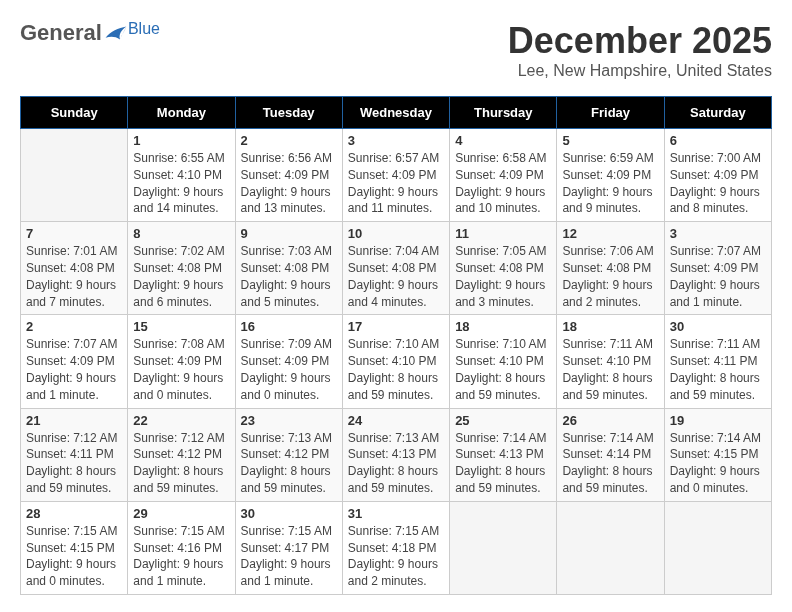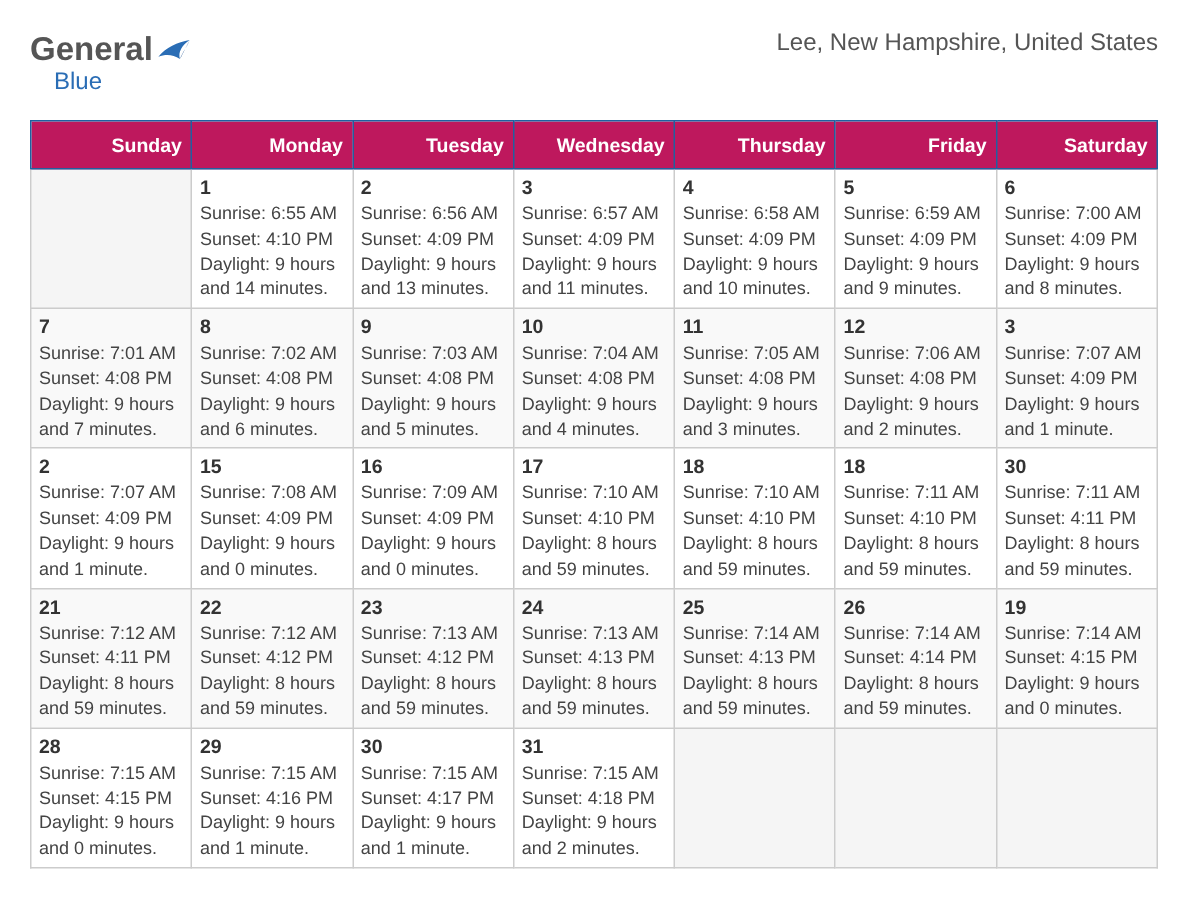--- a/index.html
+++ b/index.html
@@ -11,32 +11,32 @@
       padding: 20px;
     }
     .header {
       display: flex;
       justify-content: space-between;
       align-items: flex-start;
       margin-bottom: 16px;
     }
     .logo {
       display: flex;
-      flex-direction: column;
+      flex-direction: row;
       align-items: flex-start;
     }
     .logo-text {
       display: flex;
       align-items: center;
       font-size: 22px;
       font-weight: bold;
       color: #333;
     }
     .logo-general { color: #555; }
-    .logo-blue { color: #2a6db5; margin-left: 16px; }
+    .logo-blue { color: #2a6db5; }
     .logo-bird {
       width: 24px;
       height: 20px;
       margin-left: 2px;
     }
     .title-block {
       text-align: right;
     }
     .month-title {
       font-size: 36px;
@@ -46,26 +46,26 @@
     .location {
       font-size: 16px;
       color: #555;
     }
     .calendar {
       width: 100%;
       border-collapse: collapse;
       border: 1px solid #ccc;
     }
     .calendar th {
-      background-color: #be185d;
+      background-color: #000000;
       color: #fff;
       font-size: 13px;
       font-weight: bold;
       padding: 8px 6px;
-      text-align: right;
+      text-align: center;
       border: 1px solid #2060a0;
     }
     .calendar td {
       vertical-align: top;
       border: 1px solid #ccc;
       padding: 4px 5px;
       width: 107px;
       min-height: 80px;
       background: #fff;
     }
@@ -96,20 +96,21 @@
     <div class="logo-text">
       <span class="logo-general">General</span>
       <svg class="logo-bird" viewBox="0 0 30 24" xmlns="http://www.w3.org/2000/svg">
         <path d="M2 18 C8 10, 18 6, 28 4 C22 8, 18 14, 20 20 C14 16, 8 16, 2 18Z" fill="#2a6db5"></path>
         <path d="M20 20 C22 14, 26 10, 28 4 C24 12, 22 16, 20 20Z" fill="#1a5090"></path>
       </svg>
     </div>
     <span class="logo-blue">Blue</span>
   </div>
   <div class="title-block">
+    <div class="month-title">December 2025</div>
     <div class="location">Lee, New Hampshire, United States</div>
   </div>
 </div>
 
 <table class="calendar">
   <thead>
     <tr>
     <th>Sunday</th>
         <th>Monday</th>
         <th>Tuesday</th>

